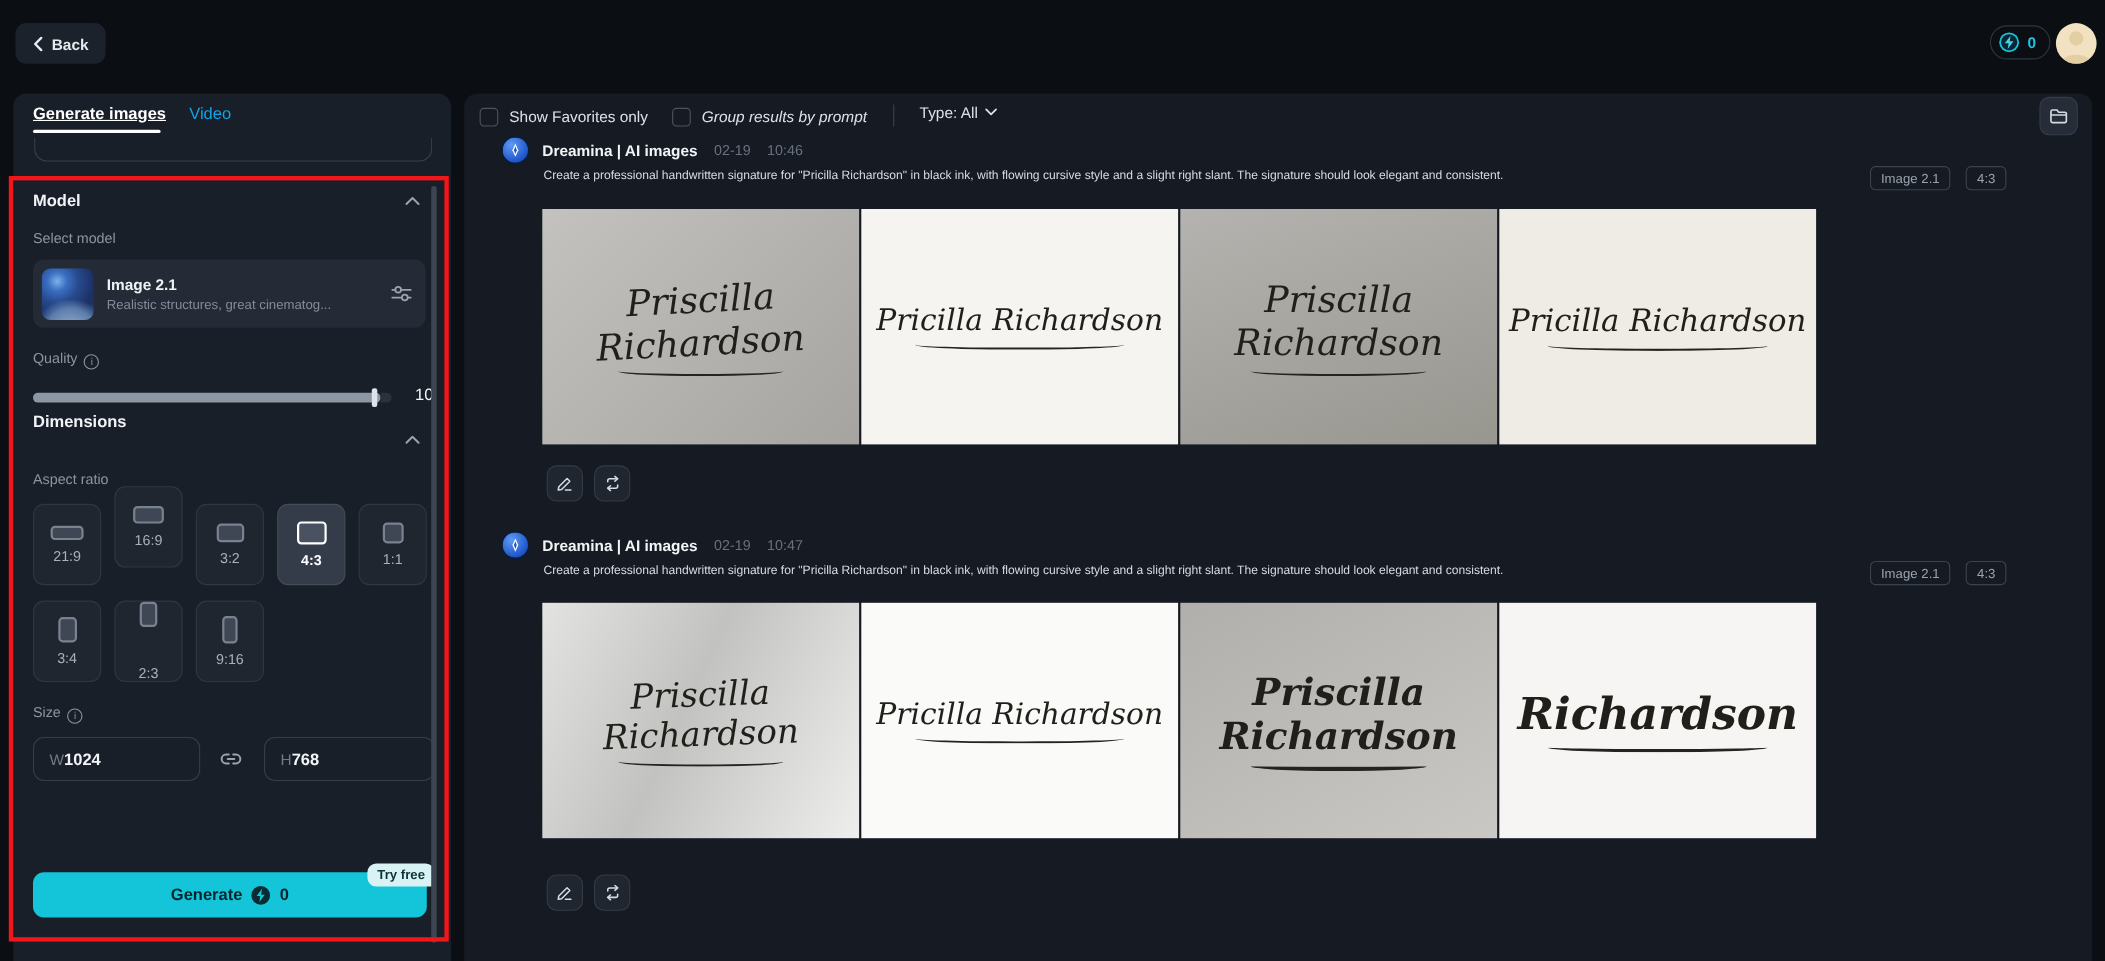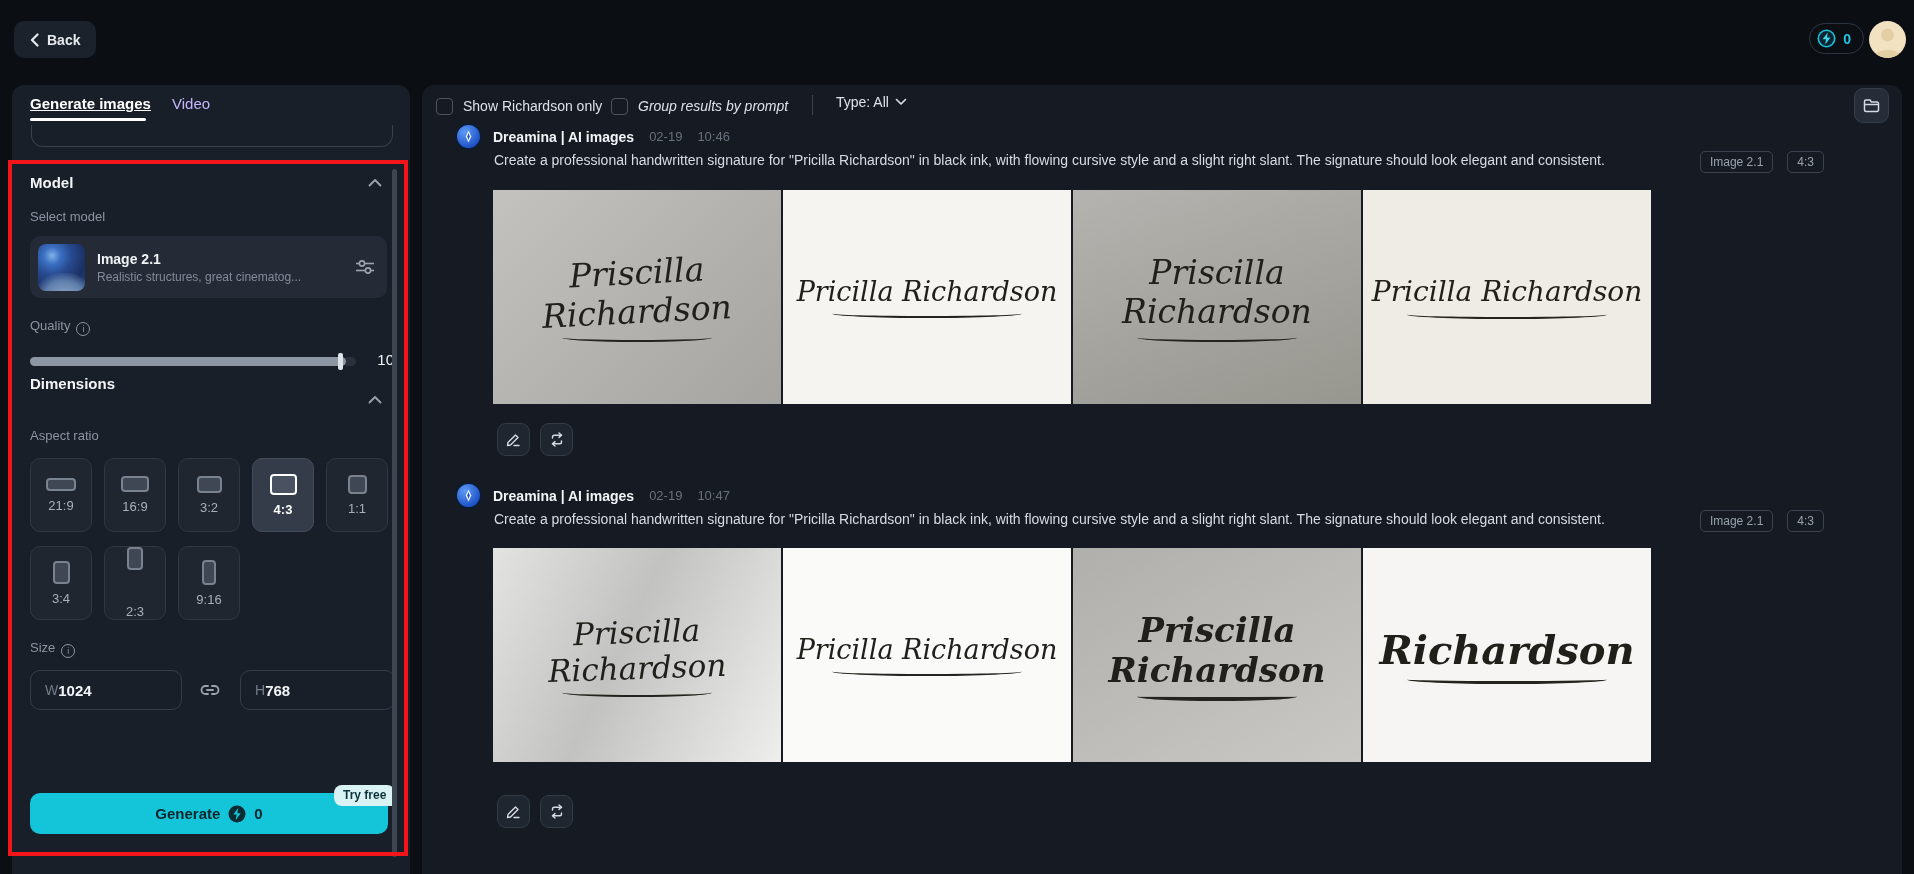--- a/index.html
+++ b/index.html
@@ -16,21 +16,21 @@
   #credits-pill .num { color:#22c3e6; font-size:14px; font-weight:bold; }
   #avatar { right:8px; top:21px; width:37px; height:37px; border-radius:50%;
     background:#f2e2c2; overflow:hidden; display:flex; justify-content:center; }
 
   
   #sidebar { left:12px; top:85px; width:398px; height:789px; background:#191f29;
     border-radius:12px 12px 0 0; }
   .tab-row { position:absolute; left:0; top:0; width:100%; height:42px; }
   .tab { position:absolute; top:10px; font-size:15px; cursor:pointer; }
   .tab.active { color:#ffffff; font-weight:bold; }
-  .tab.inactive { color:#c4b5fd; }
+  .tab.inactive { color:#0ea5e9; }
   #tab-underline { position:absolute; left:18px; top:33px; width:116px; height:3px;
     background:#ffffff; border-radius:2px; }
   #prompt-remnant { left:19px; top:40px; width:362px; height:22px;
     border:1px solid #39414d; border-top:none; border-radius:0 0 12px 12px; }
 
   .section-head { font-size:15px; font-weight:bold; color:#f2f5f8; }
   .sub-label { font-size:13px; color:#8b95a1; }
   .info-i { display:inline-flex; width:14px; height:14px; border:1px solid #8b95a1;
     border-radius:50%; color:#8b95a1; font-size:9px; align-items:center; justify-content:center;
     margin-left:6px; vertical-align:-2px; font-style:normal; }
@@ -95,21 +95,21 @@
     border:1px solid #343d49; border-radius:9px; display:flex; align-items:center;
     justify-content:center; cursor:pointer; }
 
   .result-head { position:absolute; display:flex; align-items:center; gap:11px; }
   .logo-badge { width:27px; height:27px; border-radius:50%;
     background:radial-gradient(circle at 35% 30%, #5e9bf5, #1f55c9 70%, #123a8e 100%);
     border:2px solid #0d1b33; display:flex; align-items:center; justify-content:center; flex:none; }
   .r-title { font-size:14px; font-weight:bold; color:#f2f5f8; }
   .r-time { font-size:13px; color:#68717d; margin-left:4px;text-align:center; }
   .prompt-row { position:absolute; left:72px; width:1330px; display:flex; align-items:flex-start; gap:14px; }
-  .prompt-text { flex:1; font-size:14px; color:#d7dce2; line-height:19px; }
+  .prompt-text { flex:1; font-size:11px; color:#d7dce2; line-height:19px; }
   .tag { border:1px solid #3a434f; border-radius:5px; color:#99a3ae; font-size:12px;
     padding:3px 9px; white-space:nowrap; }
   .img-strip { position:absolute; left:71px; display:flex; gap:2px; }
   .sig { width:288px; height:214px; display:flex; flex-direction:column; align-items:center;
     justify-content:center; cursor:pointer; overflow:hidden; }
   .sig .line { font-family:"DejaVu Serif", serif; font-style:italic; color:#201f1a; white-space:nowrap; }
   .sig .swash { border-bottom:2px solid #24231d; border-radius:50%; height:9px; margin-top:2px; }
   .t1 { background:linear-gradient(135deg,#c3c2be,#a5a4a0); transform-origin:center; }
   .t1 .line { font-size:33px; transform:rotate(-3deg); }
   .t1 .swash { width:150px; }
@@ -195,21 +195,21 @@
   <svg class="chev" style="left:356px; top:310px;" width="14" height="9" viewBox="0 0 14 9">
       <polyline points="1.5,7.5 7,2 12.5,7.5" fill="none" stroke="#9aa3ae" stroke-width="1.8" stroke-linecap="round" stroke-linejoin="round"></polyline>
     </svg>
 
   <div class="abs sub-label" id="aspect-label">Aspect ratio</div>
 
   <div class="ratio-btn" style="left:18px; top:373px;">
     <div class="shape" style="width:30px; height:13px;"></div>
     <span class="lab">21:9</span>
   </div>
-  <div class="ratio-btn" style="left:92px; top:373px;">
+  <div class="ratio-btn" style="left:92px; top:357px;">
     <div class="shape" style="width:28px; height:16px;"></div>
     <span class="lab">16:9</span>
   </div>
   <div class="ratio-btn" style="left:166px; top:373px;">
     <div class="shape" style="width:25px; height:17px;"></div>
     <span class="lab">3:2</span>
   </div>
   <div class="ratio-btn selected" style="left:240px; top:373px;">
     <div class="shape" style="width:27px; height:21px;"></div>
     <span class="lab">4:3</span>
@@ -260,21 +260,21 @@
 
   <div class="abs" id="side-scrollbar"></div>
 </div>
 
 <div class="abs" id="annotation-box"></div>
 
 <div class="abs" id="main">
 
   <div class="filter-row" style="left:14px;">
     <div class="checkbox"></div>
-    <span class="filter-label">Show Richardson only</span>
+    <span class="filter-label">Show Favorites only</span>
   </div>
   <div class="filter-row" style="left:189px;font-style:italic;">
     <div class="checkbox"></div>
     <span class="filter-label">Group results by prompt</span>
   </div>
   <div id="filters-divider"></div>
   <div id="type-select">
     <span>Type: All</span>
     <svg width="12" height="8" viewBox="0 0 12 8">
         <polyline points="1.5,1.5 6,6 10.5,1.5" fill="none" stroke="#dde2e8" stroke-width="1.6" stroke-linecap="round" stroke-linejoin="round"></polyline>

